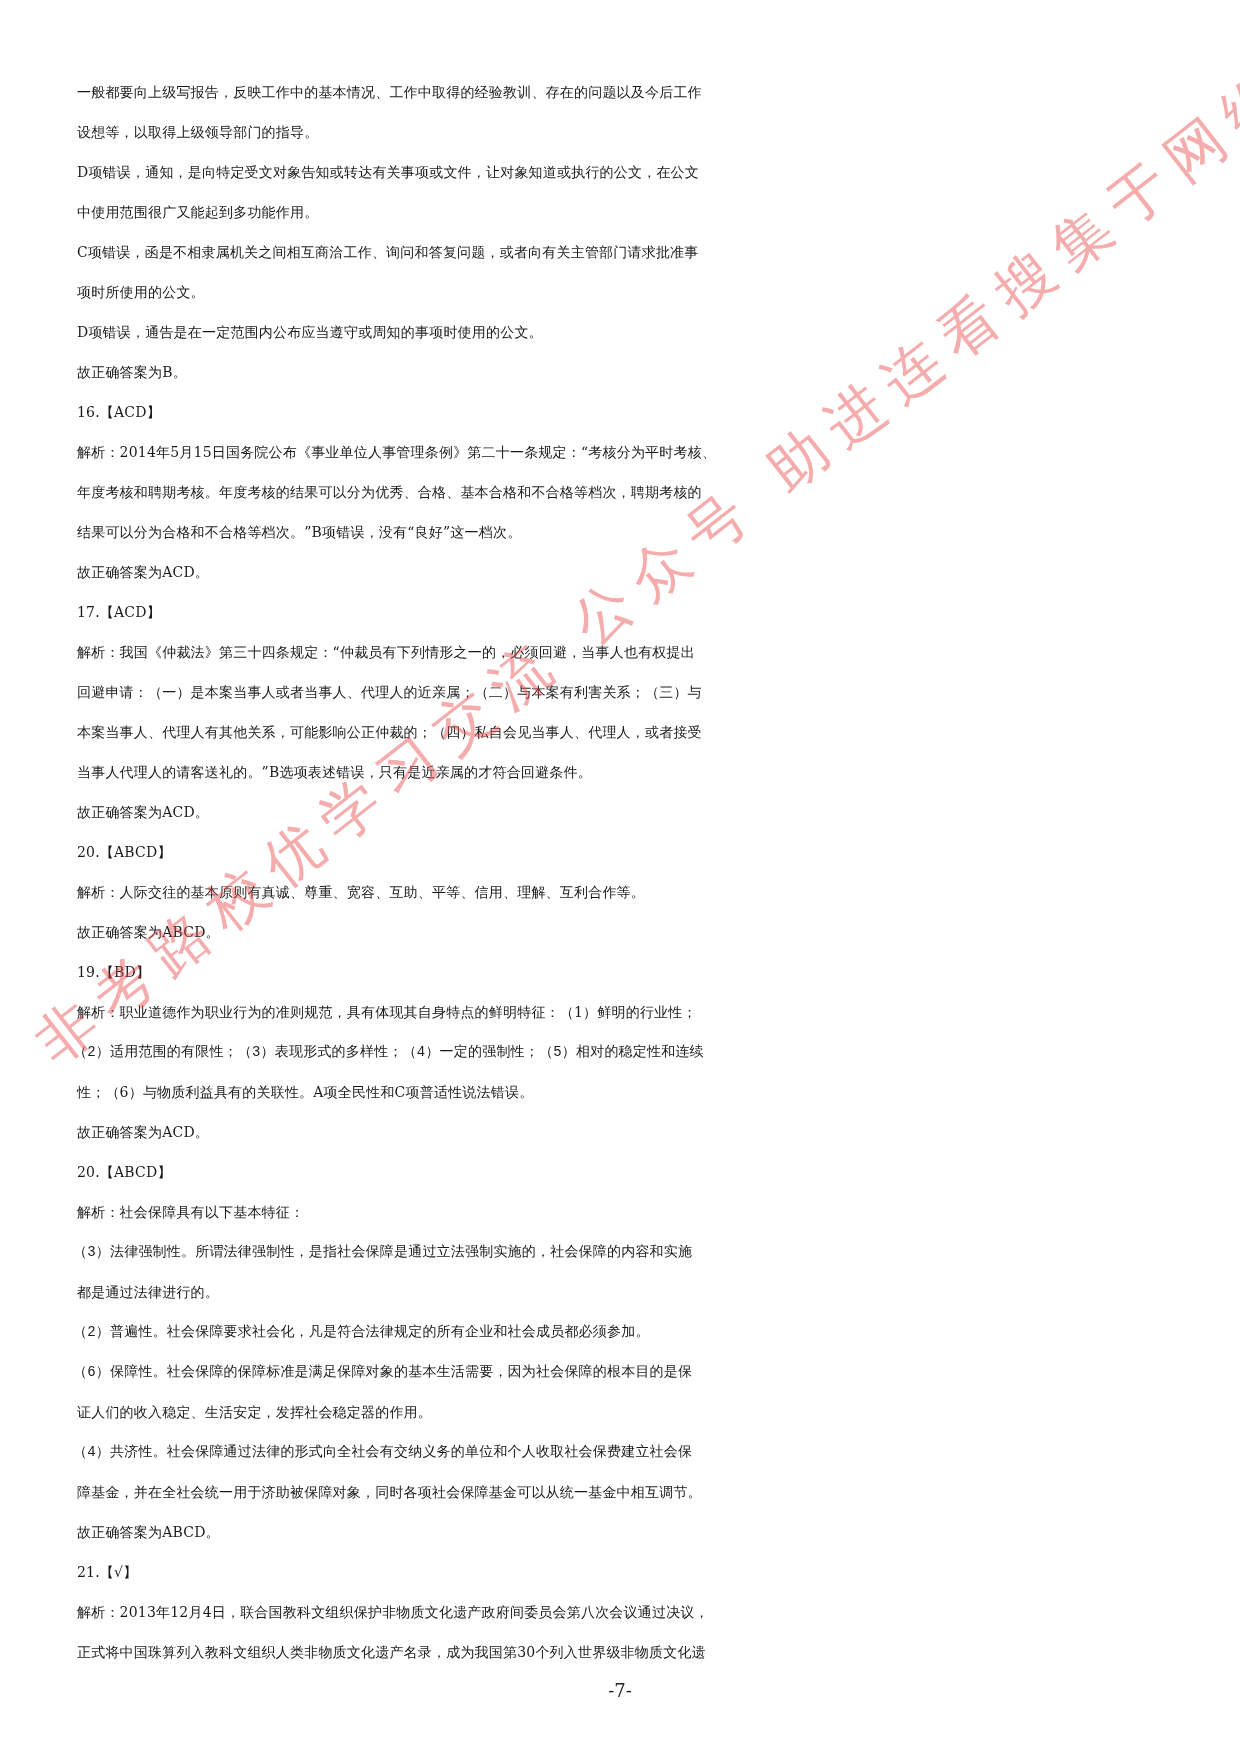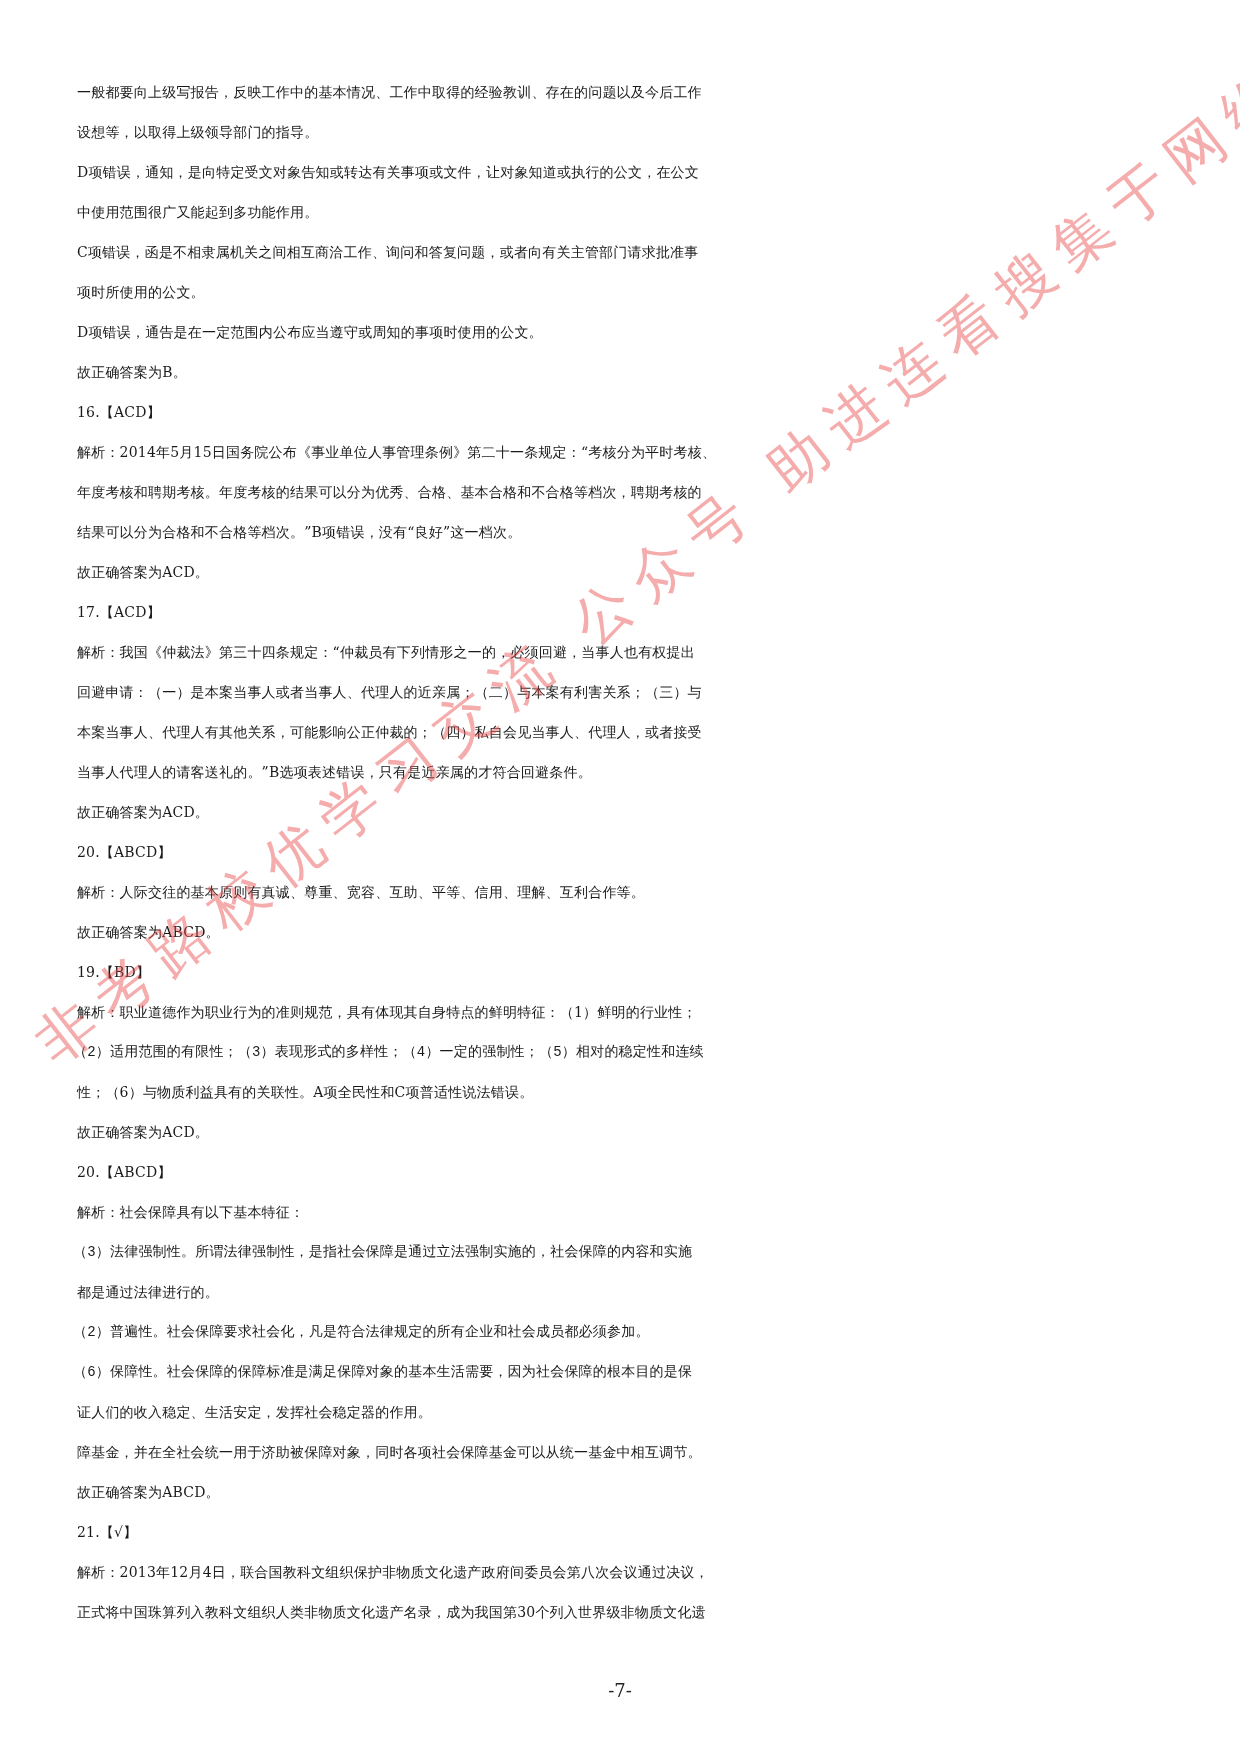--- a/index.html
+++ b/index.html
@@ -96,20 +96,21 @@
     <div class="line tight">（2）适用范围的有限性；（3）表现形式的多样性；（4）一定的强制性；（5）相对的稳定性和连续</div>
     <div class="line">性；（6）与物质利益具有的关联性。A项全民性和C项普适性说法错误。</div>
     <div class="line">故正确答案为ACD。</div>
     <div class="line">20.【ABCD】</div>
     <div class="line">解析：社会保障具有以下基本特征：</div>
     <div class="line tight">（3）法律强制性。所谓法律强制性，是指社会保障是通过立法强制实施的，社会保障的内容和实施</div>
     <div class="line">都是通过法律进行的。</div>
     <div class="line tight">（2）普遍性。社会保障要求社会化，凡是符合法律规定的所有企业和社会成员都必须参加。</div>
     <div class="line tight">（6）保障性。社会保障的保障标准是满足保障对象的基本生活需要，因为社会保障的根本目的是保</div>
     <div class="line">证人们的收入稳定、生活安定，发挥社会稳定器的作用。</div>
+    <div class="line tight">（4）共济性。社会保障通过法律的形式向全社会有交纳义务的单位和个人收取社会保费建立社会保</div>
     <div class="line">障基金，并在全社会统一用于济助被保障对象，同时各项社会保障基金可以从统一基金中相互调节。</div>
     <div class="line">故正确答案为ABCD。</div>
     <div class="line">21.【√】</div>
     <div class="line">解析：2013年12月4日，联合国教科文组织保护非物质文化遗产政府间委员会第八次会议通过决议，</div>
     <div class="line">正式将中国珠算列入教科文组织人类非物质文化遗产名录，成为我国第30个列入世界级非物质文化遗</div>
   </div>
 
   <div class="page-number">-7-</div>
 
   <div class="watermark">非考路校优学习交流 公众号 助进连看搜集于网络</div>

